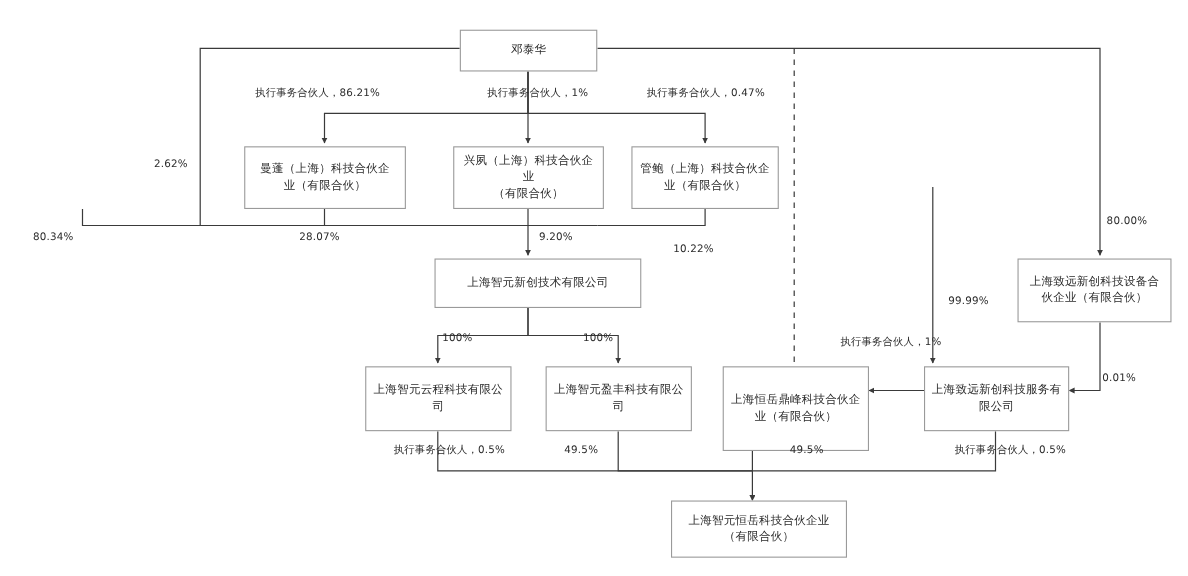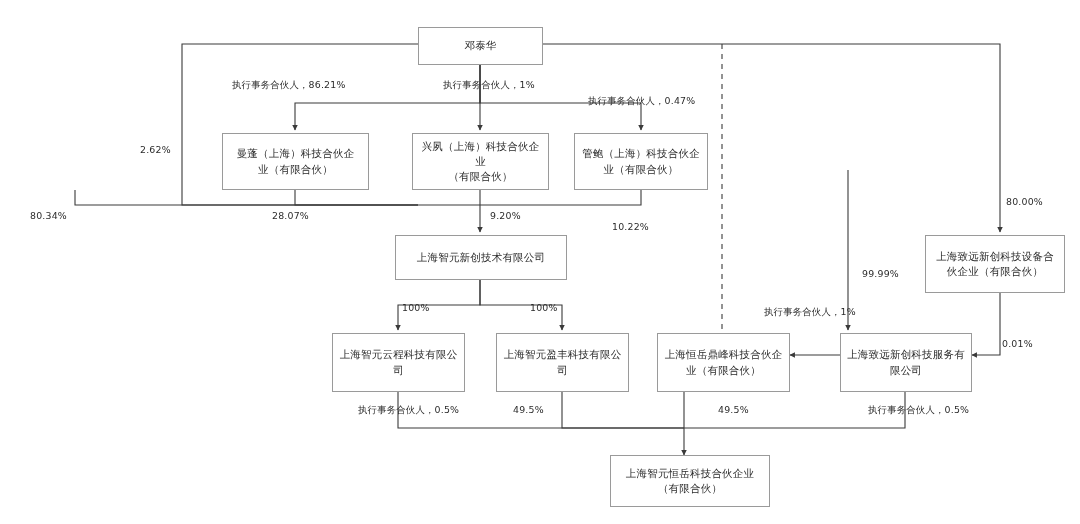--- a/index.html
+++ b/index.html
@@ -103,45 +103,45 @@
 
   <div class="node" style="left:222px; top:133px; width:147px; height:57px;">曼蓬（上海）科技合伙企
 业（有限合伙）</div>
 
   <div class="node" style="left:412px; top:133px; width:137px; height:57px;">兴夙（上海）科技合伙企业
 （有限合伙）</div>
 
   <div class="node" style="left:574px; top:133px; width:134px; height:57px;">管鲍（上海）科技合伙企
 业（有限合伙）</div>
 
-  <div class="node" style="left:395px; top:235px; width:172px; height:45px;">上海智元新创技术有限公司</div>
+  <div class="node" style="left:395px; top:235px; width:188px; height:45px;">上海智元新创技术有限公司</div>
 
   <div class="node" style="left:332px; top:333px; width:133px; height:59px;">上海智元云程科技有限公
 司</div>
 
   <div class="node" style="left:496px; top:333px; width:133px; height:59px;">上海智元盈丰科技有限公
 司</div>
 
-  <div class="node" style="left:657px; top:333px; width:133px; height:59px;">上海恒岳鼎峰科技合伙企
+  <div class="node" style="left:657px; top:333px; width:133px; height:77px;">上海恒岳鼎峰科技合伙企
 业（有限合伙）</div>
 
   <div class="node" style="left:840px; top:333px; width:132px; height:59px;">上海致远新创科技服务有
 限公司</div>
 
   <div class="node" style="left:925px; top:235px; width:140px; height:58px;">上海致远新创科技设备合
 伙企业（有限合伙）</div>
 
   <div class="node" style="left:610px; top:455px; width:160px; height:52px;">上海智元恒岳科技合伙企业
 （有限合伙）</div>
 
   <div class="edgelabel" style="left:232px; top:79px;">执行事务合伙人，86.21%</div>
 
   <div class="edgelabel" style="left:443px; top:79px;">执行事务合伙人，1%</div>
 
-  <div class="edgelabel" style="left:588px; top:95px;text-align:right;">执行事务合伙人，0.47%</div>
+  <div class="edgelabel" style="left:588px; top:79px;text-align:right;">执行事务合伙人，0.47%</div>
 
   <div class="edgelabel" style="left:140px; top:144px;">2.62%</div>
 
   <div class="edgelabel" style="left:30px; top:210px;">80.34%</div>
 
   <div class="edgelabel" style="left:272px; top:210px;">28.07%</div>
 
   <div class="edgelabel" style="left:490px; top:210px;">9.20%</div>
 
   <div class="edgelabel" style="left:612px; top:221px;">10.22%</div>

